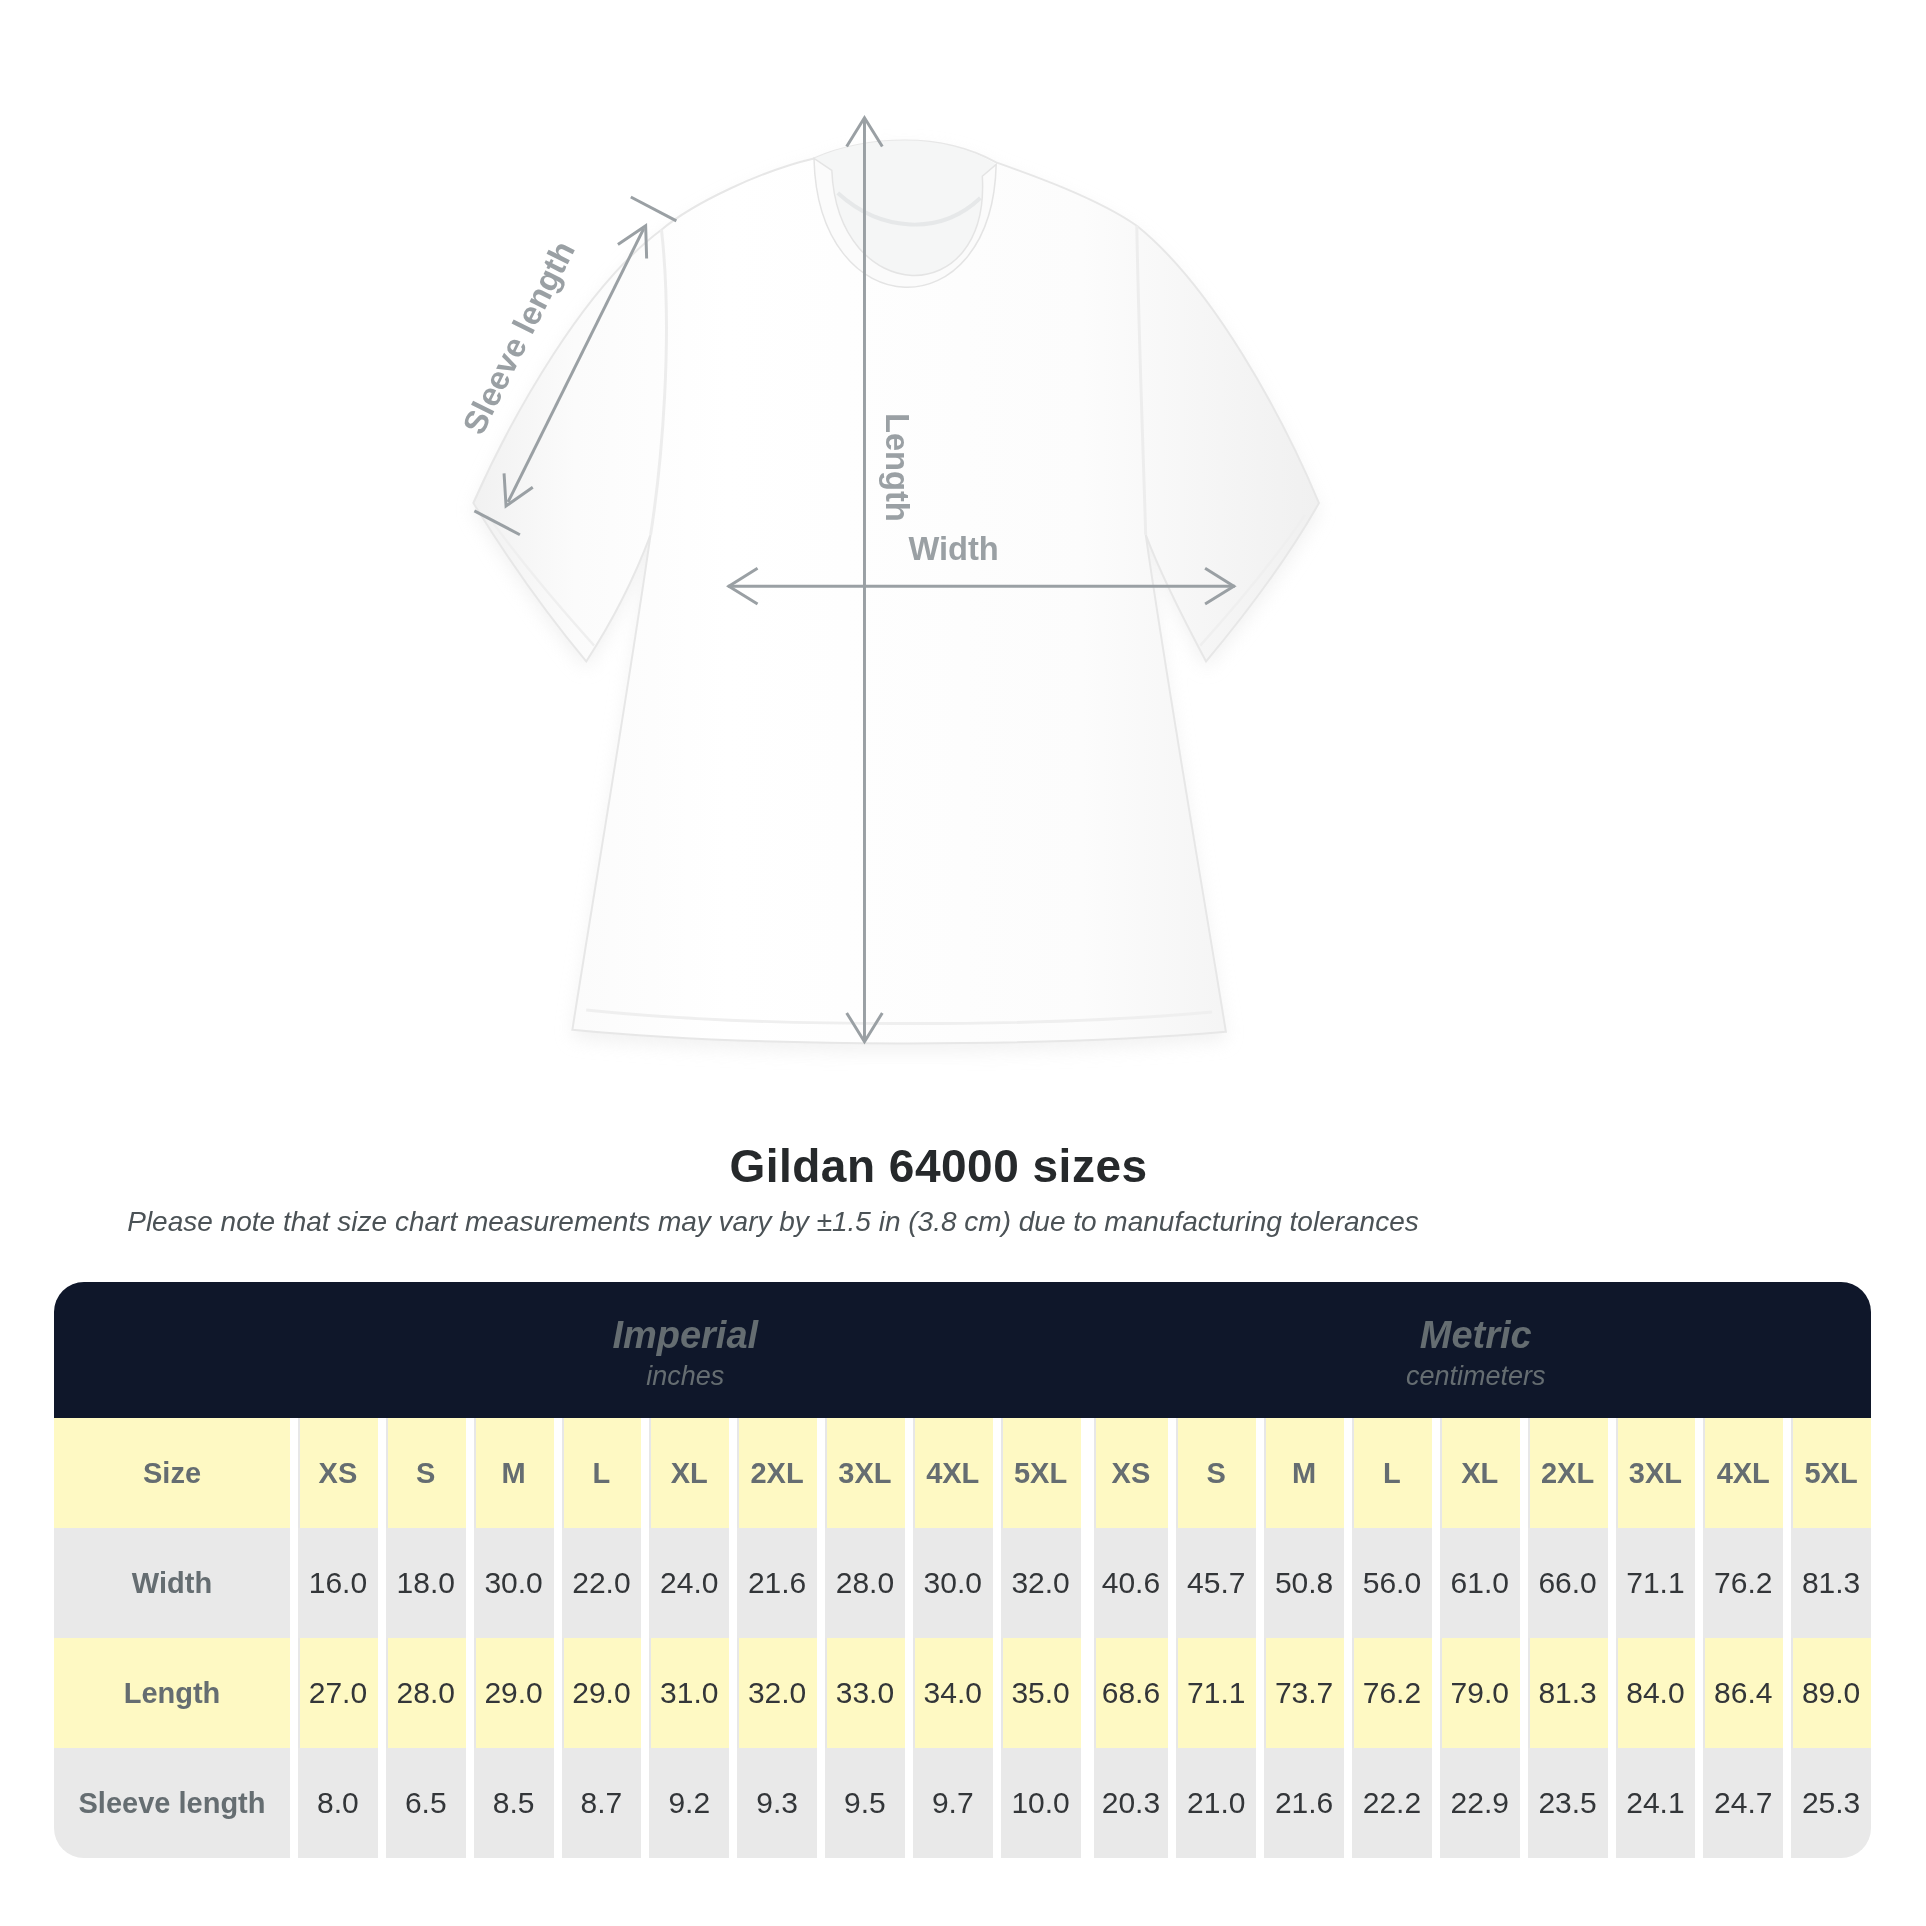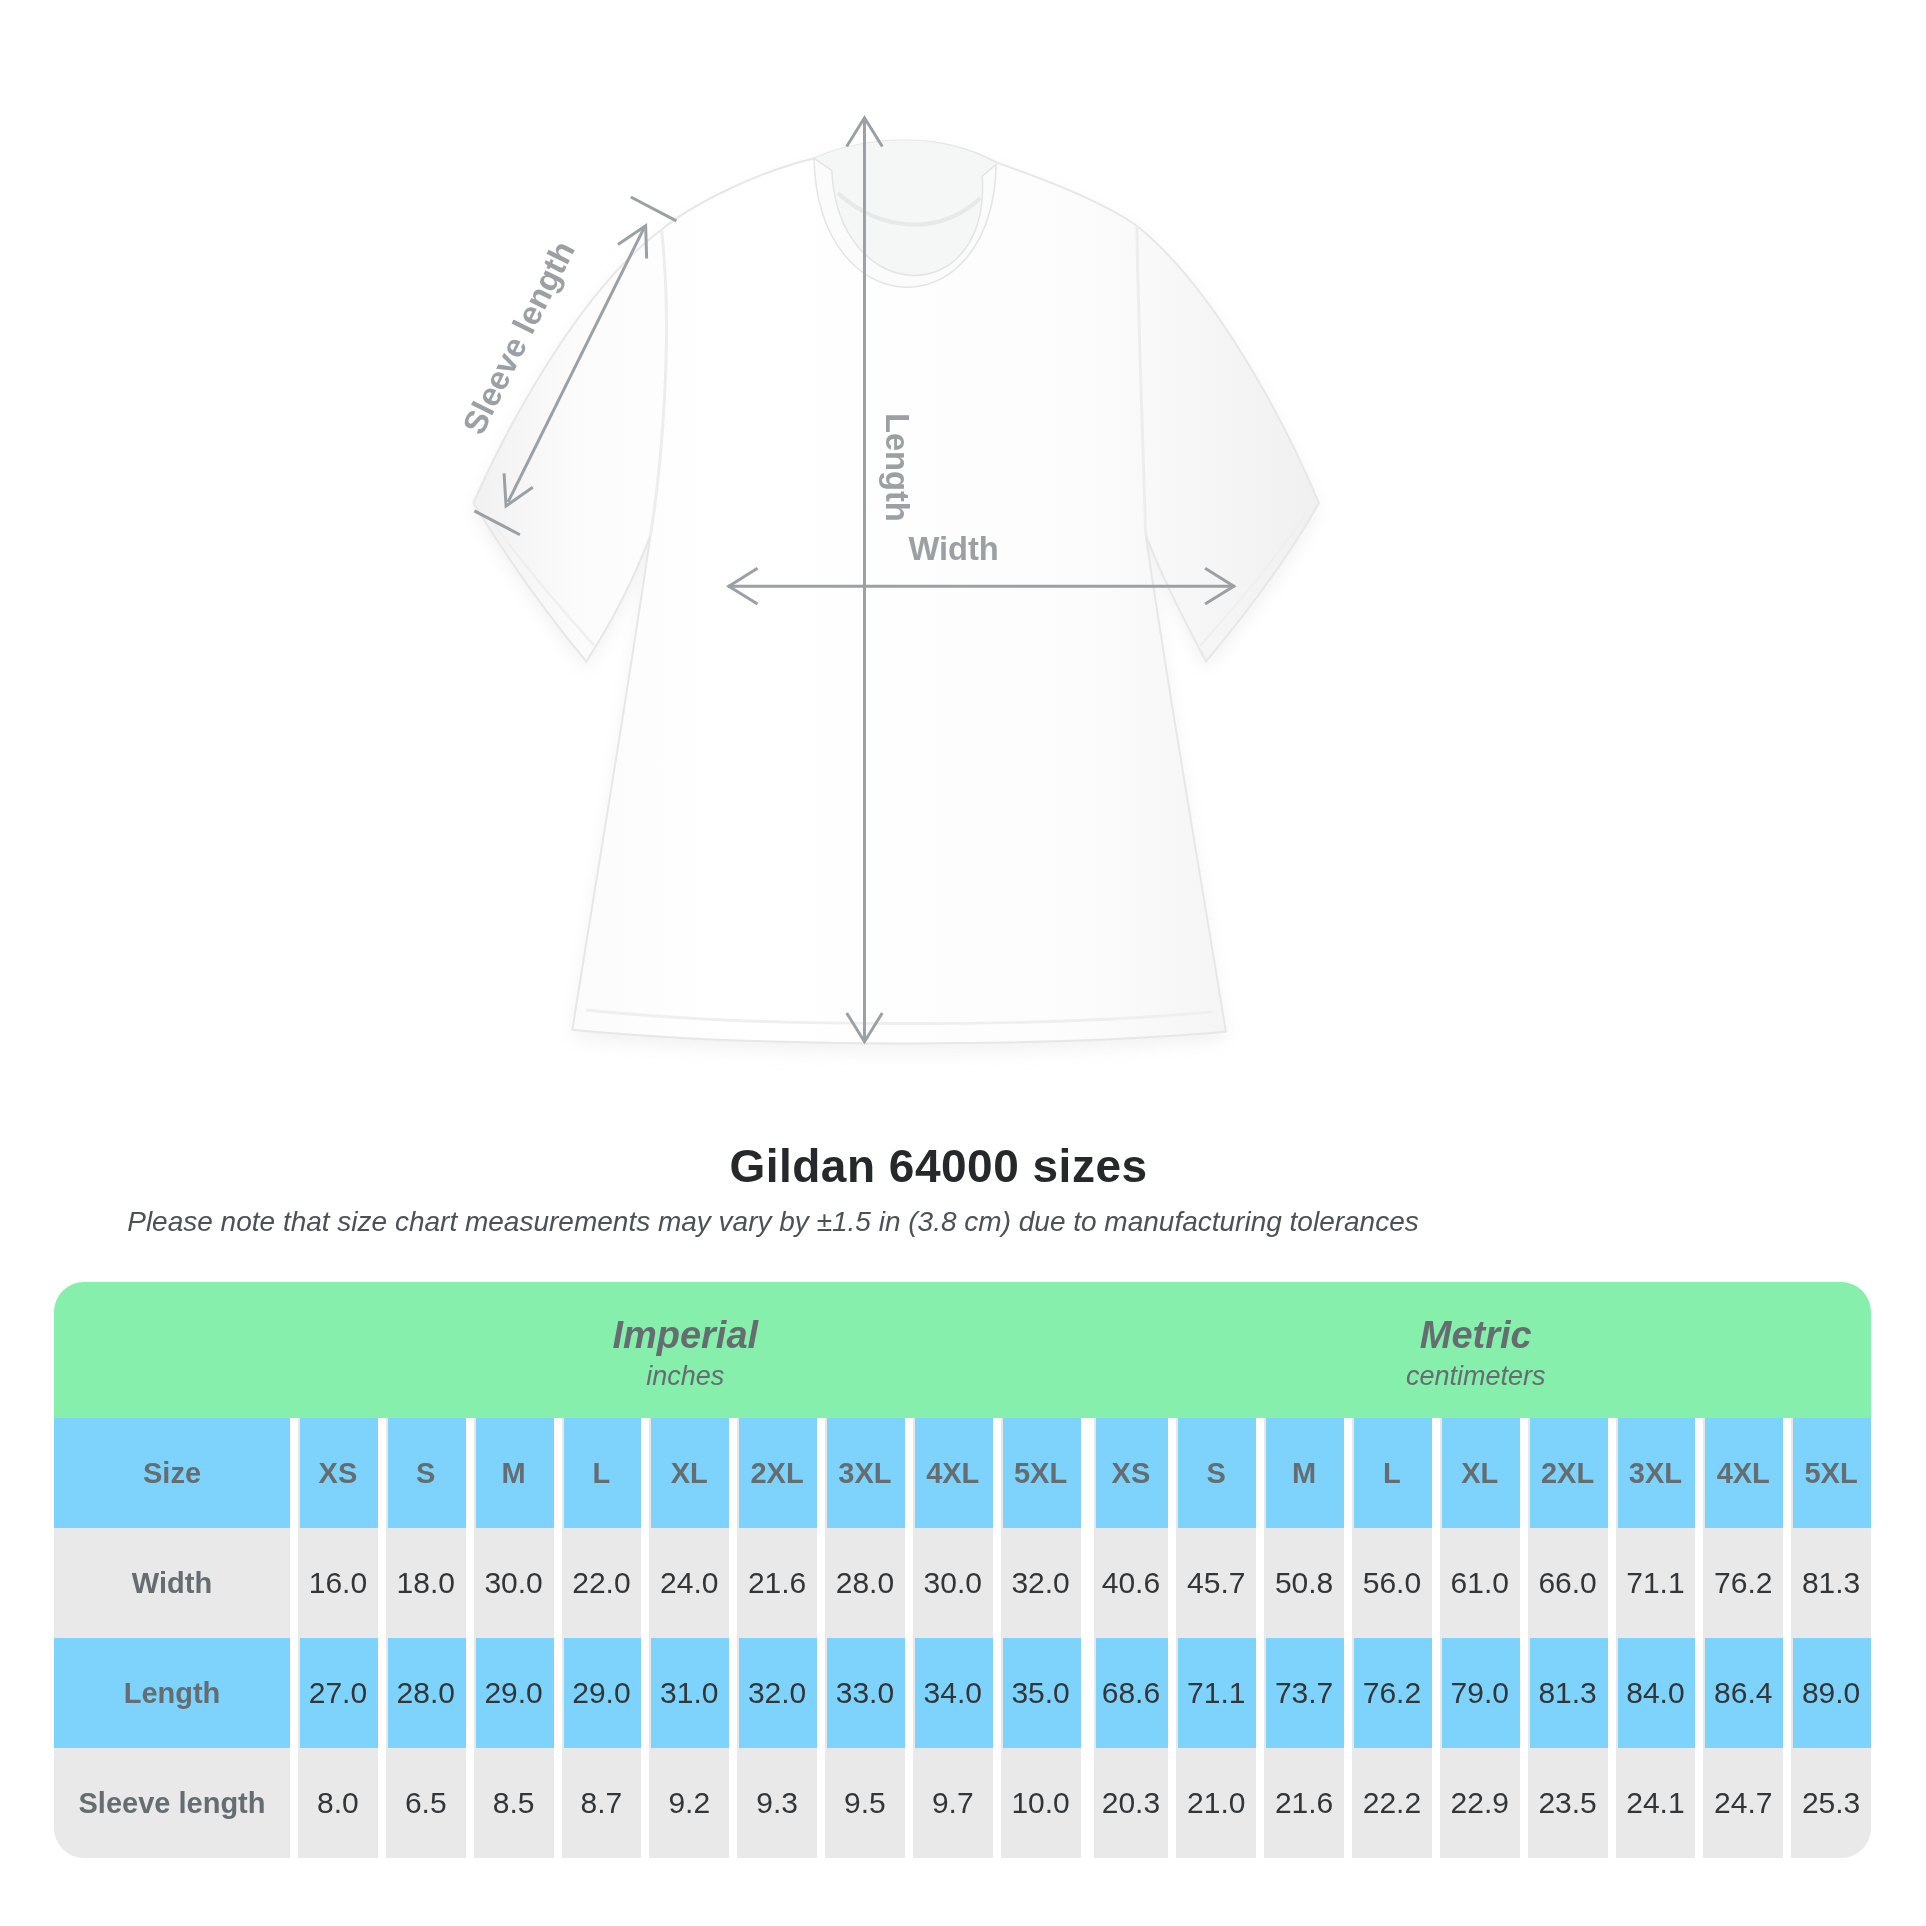--- a/index.html
+++ b/index.html
@@ -15,26 +15,26 @@
   .page-subtitle{
     position:absolute;top:1206px;left:0;width:1546px;text-align:center;
     font-size:28px;font-style:italic;color:#4b5256;
   }
   .size-table{
     position:absolute;left:54px;top:1282px;width:1817px;
     display:grid;grid-template-columns:236px repeat(18,1fr);
     grid-template-rows:136px repeat(4,110px);
     border-radius:30px;overflow:hidden;background:#ffffff;
   }
-  .band{background:#86efac;}
+  .band{background:#0f172a;}
   .band.group{display:flex;flex-direction:column;align-items:center;justify-content:center;padding-top:4px;}
   .gname{font-size:38px;font-weight:bold;font-style:italic;color:#656d71;line-height:1.25;}
   .gunit{font-size:27px;font-style:italic;color:#656d71;line-height:1.2;}
   .cell{display:flex;align-items:center;justify-content:center;min-width:0;}
-  .w{background-color:#7dd3fc;border-left:8px solid #ffffff;
+  .w{background-color:#fef9c3;border-left:8px solid #ffffff;
      background-image:linear-gradient(#e7e7e7,#e7e7e7);
      background-size:2px 100%;background-repeat:no-repeat;background-position:0 0;}
   .g{background-color:#e9e9e9;border-left:8px solid #ffffff;}
   .first{border-left:none !important;background-image:none !important;}
   .div{border-left-width:13px;}
   .head{font-weight:bold;color:#656d71;font-size:29px;}
   .lab{font-weight:bold;color:#656d71;font-size:29px;}
   .val{font-size:30px;color:#333639;}
 </style>
 </head>

